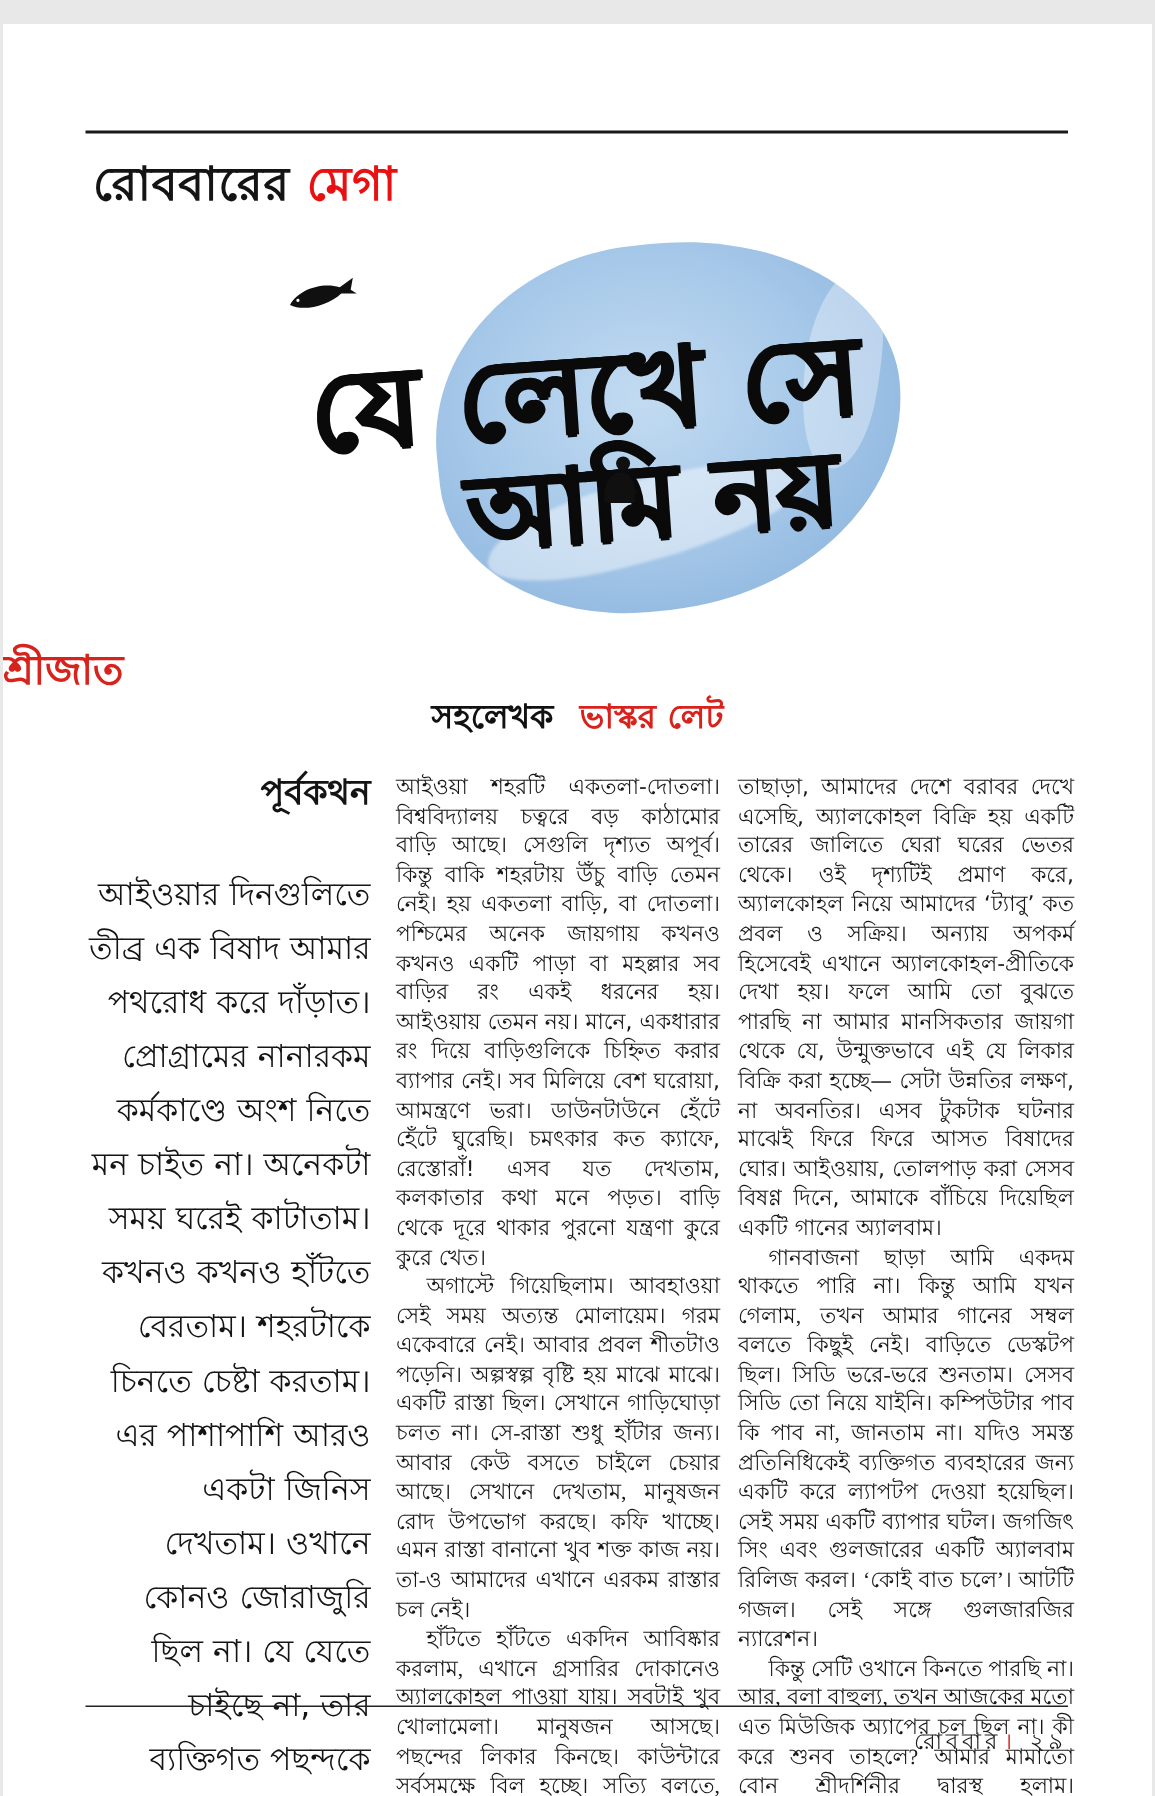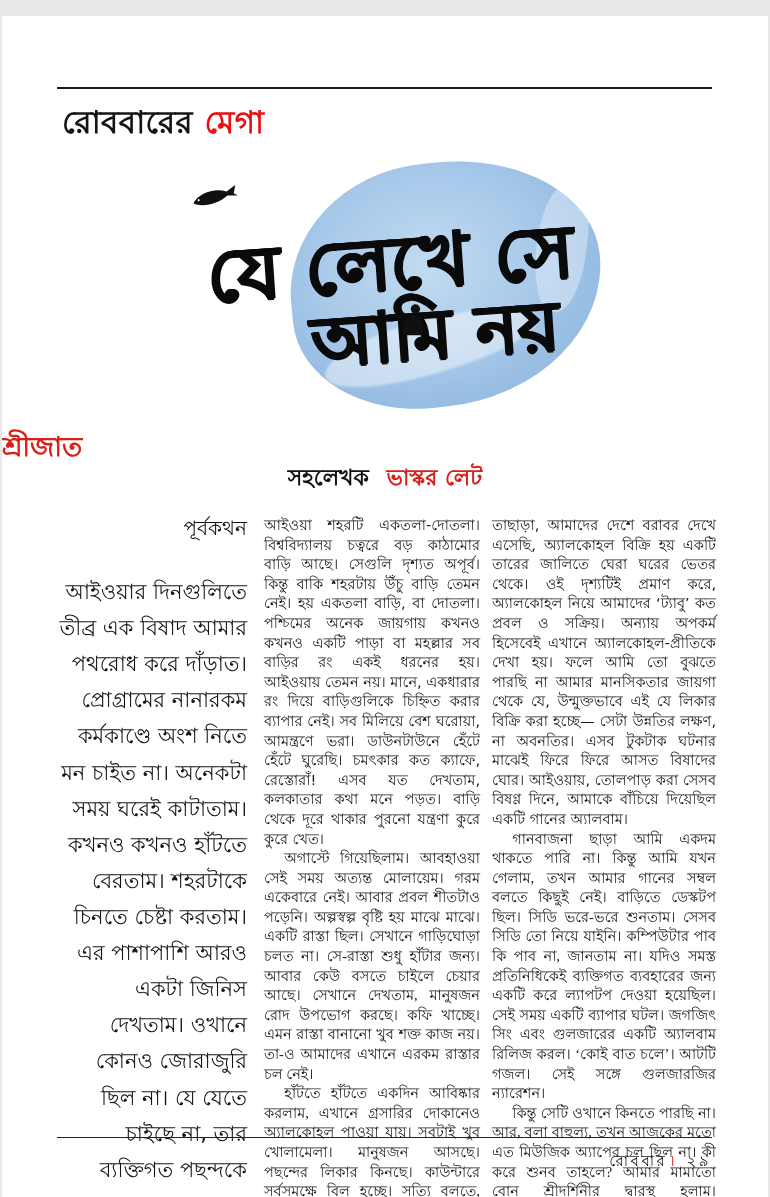--- a/index.html
+++ b/index.html
@@ -73,21 +73,21 @@
   .byline-co .co-name { color: var(--accent-red, #d8231d); margin-left: 10px; }
 
   
   .col { position: absolute; top: 500px; }
   .col-left {
     left: 55px; width: 196px;
     text-align: right;
     font-size: 21px; line-height: 1.72; font-weight: 500;
   }
   .col-left .kicker {
-    font-size: 20px; font-weight: 400; line-height: 1.2;
+    font-size: 23px; font-weight: 700; line-height: 1.2;
     margin-bottom: 34px; padding-right: 6px;
   }
   .col-left .lede { padding-right: 6px; }
   .col-mid  { left: 262px; width: 216px; }
   .col-right{ left: 490px; width: 224px; }
   .body-col { font-size: 14.5px; line-height: 19.6px; text-align: justify; color: #191919; }
   .body-col p { text-indent: 0; }
   .body-col p + p { text-indent: 1.4em; font-family: Liberation Serif, serif; }
 
   

